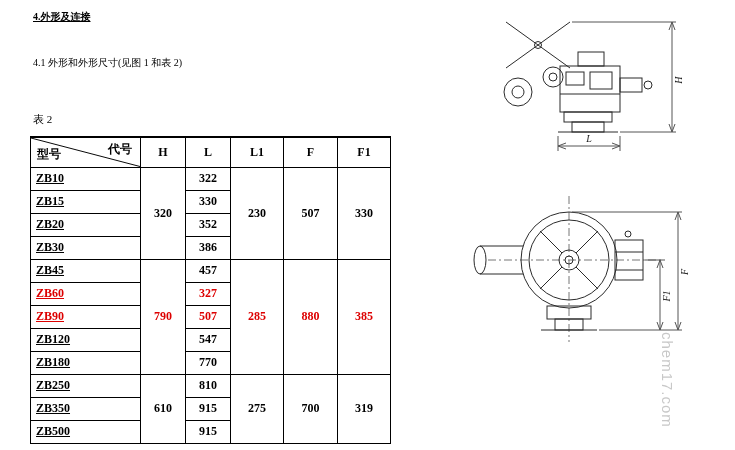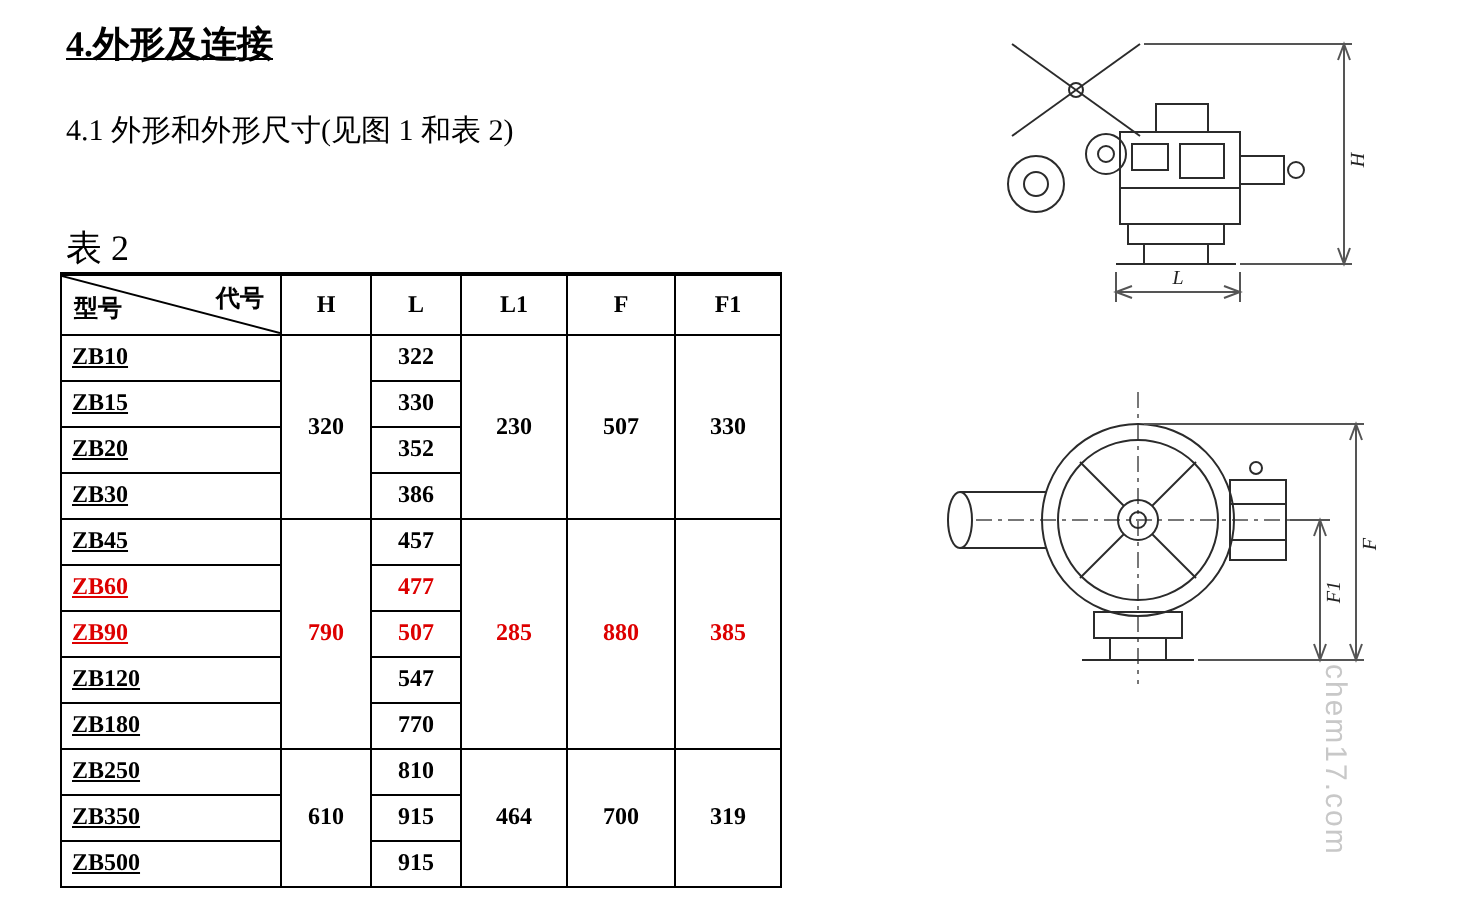--- a/index.html
+++ b/index.html
@@ -3,24 +3,24 @@
 <meta charset="utf-8">
 <style>
   * { margin:0; padding:0; box-sizing:border-box; }
   html,body { width:735px; height:450px; }
   body {
     position:relative; overflow:hidden; background:#ffffff; color:#000;
     font-family:"Liberation Serif", serif;
   }
   .title {
     position:absolute; left:33px; top:10px;
-    font-size:18px; font-weight:bold; text-decoration:underline;
-  }
-  .subtitle { position:absolute; left:33px; top:56px; font-size:15px; }
-  .table-label { position:absolute; left:33px; top:112px; font-size:18px; }
+    font-size:10px; font-weight:bold; text-decoration:underline;
+  }
+  .subtitle { position:absolute; left:33px; top:56px; font-size:10px; }
+  .table-label { position:absolute; left:33px; top:112px; font-size:11px; }
 
   table.dims {
     position:absolute; left:30px; top:136px; width:360px;
     border-collapse:collapse; table-layout:fixed;
     font-size:12px; font-weight:bold; border-top:2px solid #000;
   }
   .dims th, .dims td {
     border:1px solid #000; text-align:center; vertical-align:middle;
     padding:0; height:23px; overflow:hidden;
   }
@@ -105,40 +105,40 @@
       <tr>
         <td class="model">ZB45</td>
         <td rowspan="5" class="red">790</td>
         <td>457</td>
         <td rowspan="5" class="red">285</td>
         <td rowspan="5" class="red">880</td>
         <td rowspan="5" class="red">385</td>
       </tr>
       <tr>
         <td class="model red">ZB60</td>
-        <td class="red">477</td>
+        <td class="red">327</td>
       </tr>
       <tr>
         <td class="model red">ZB90</td>
         <td class="red">507</td>
       </tr>
       <tr>
         <td class="model">ZB120</td>
         <td>547</td>
       </tr>
       <tr>
         <td class="model">ZB180</td>
         <td>770</td>
       </tr>
 
       <tr>
         <td class="model">ZB250</td>
         <td rowspan="3">610</td>
         <td>810</td>
-        <td rowspan="3">464</td>
+        <td rowspan="3">275</td>
         <td rowspan="3">700</td>
         <td rowspan="3">319</td>
       </tr>
       <tr>
         <td class="model">ZB350</td>
         <td>915</td>
       </tr>
       <tr>
         <td class="model">ZB500</td>
         <td>915</td>

